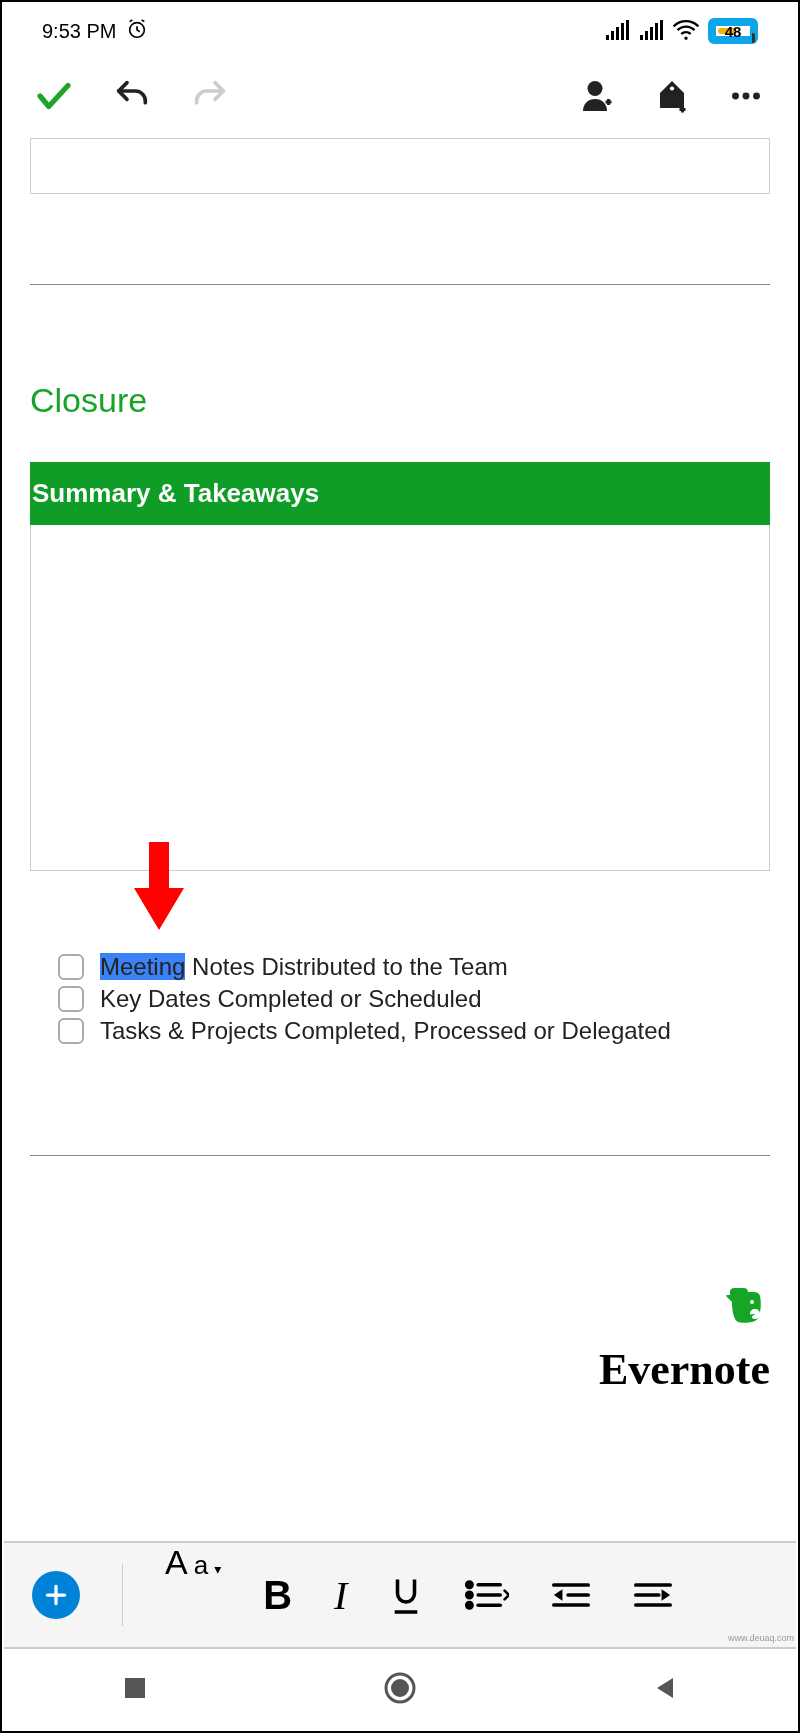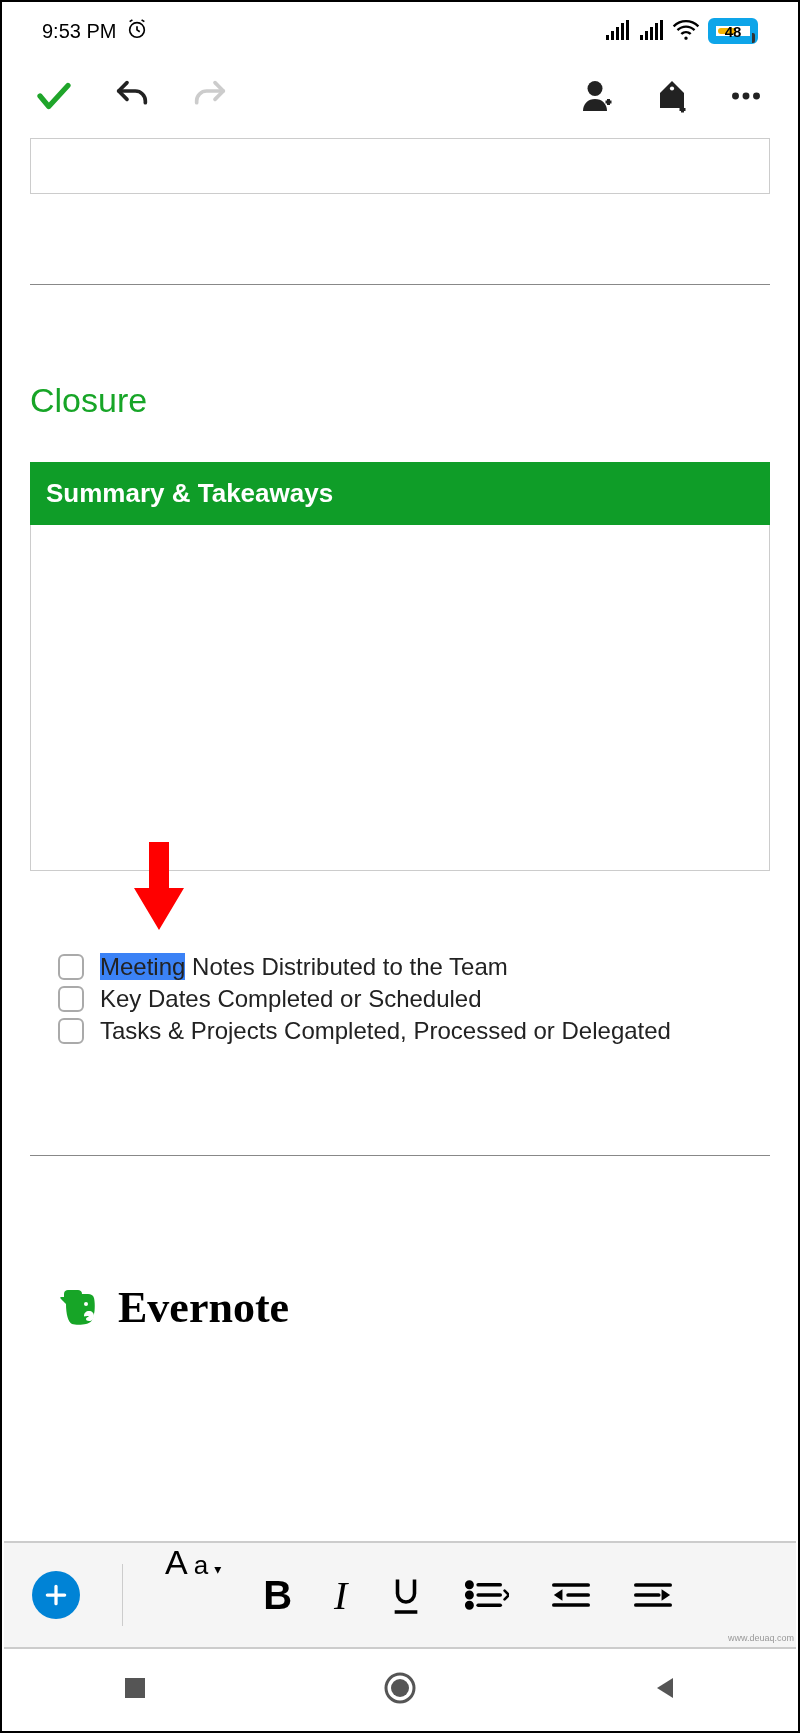--- a/index.html
+++ b/index.html
@@ -30,36 +30,36 @@
   .app-toolbar { display:flex; align-items:center; padding:18px 30px 20px 30px; }
   .tb-left { display:flex; align-items:center; gap:34px; }
   .tb-right { margin-left:auto; display:flex; align-items:center; gap:30px; }
   .tb-btn { width:44px; height:44px; display:flex; align-items:center; justify-content:center; }
 
   
   .content { padding:0 28px; }
   .empty-box { border:1px solid #ccc; height:56px; }
   .hr { border:none; border-top:1px solid #888; margin:90px 0 0 0; }
   .section-title { color:#17a527; font-size:34px; font-weight:500; margin:96px 0 42px 0; }
-  .section-header { background:#0f9d28; color:#fff; font-size:26px; font-weight:600; padding:16px 16px; }
+  .section-header { background:#0f9d28; color:#fff; font-size:26px; font-weight:600; padding:16px 2px; }
   .section-body { border:1px solid #ccc; height:346px; border-top:none; }
 
   
   .arrow { position:absolute; left:130px; top:838px; }
 
   
   .checklist { margin:82px 0 0 28px; }
   .check-row { display:flex; align-items:center; gap:16px; margin:4px 0; }
   .checkbox { width:26px; height:26px; border:2px solid #aaa; border-radius:6px; flex-shrink:0; }
   .check-text { font-size:24px; color:#222; }
   .hl { background:#3b82f6; }
 
   .hr2 { border:none; border-top:1px solid #888; margin:110px 0 0 0; }
 
-  .brand { display:flex; align-items:center; gap:14px; margin:126px 0 0 26px; }
+  .brand { display:flex; align-items:flex-end; gap:14px; margin:126px 0 0 26px;flex-direction:column; }
   .brand-name { font-family:Georgia,"Times New Roman",serif; font-size:44px; font-weight:700; color:#000; }
 
   
   .format-bar {
     position:absolute; bottom:82px; left:2px; right:2px;
     height:108px; border-top:2px solid #ccc; border-bottom:2px solid #ccc;
     background:#f5f5f5;
     display:flex; align-items:center; gap:42px; padding:0 28px;
   }
   .plus-btn { width:48px; height:48px; border-radius:50%; background:#0083d6; display:flex; align-items:center; justify-content:center; }

